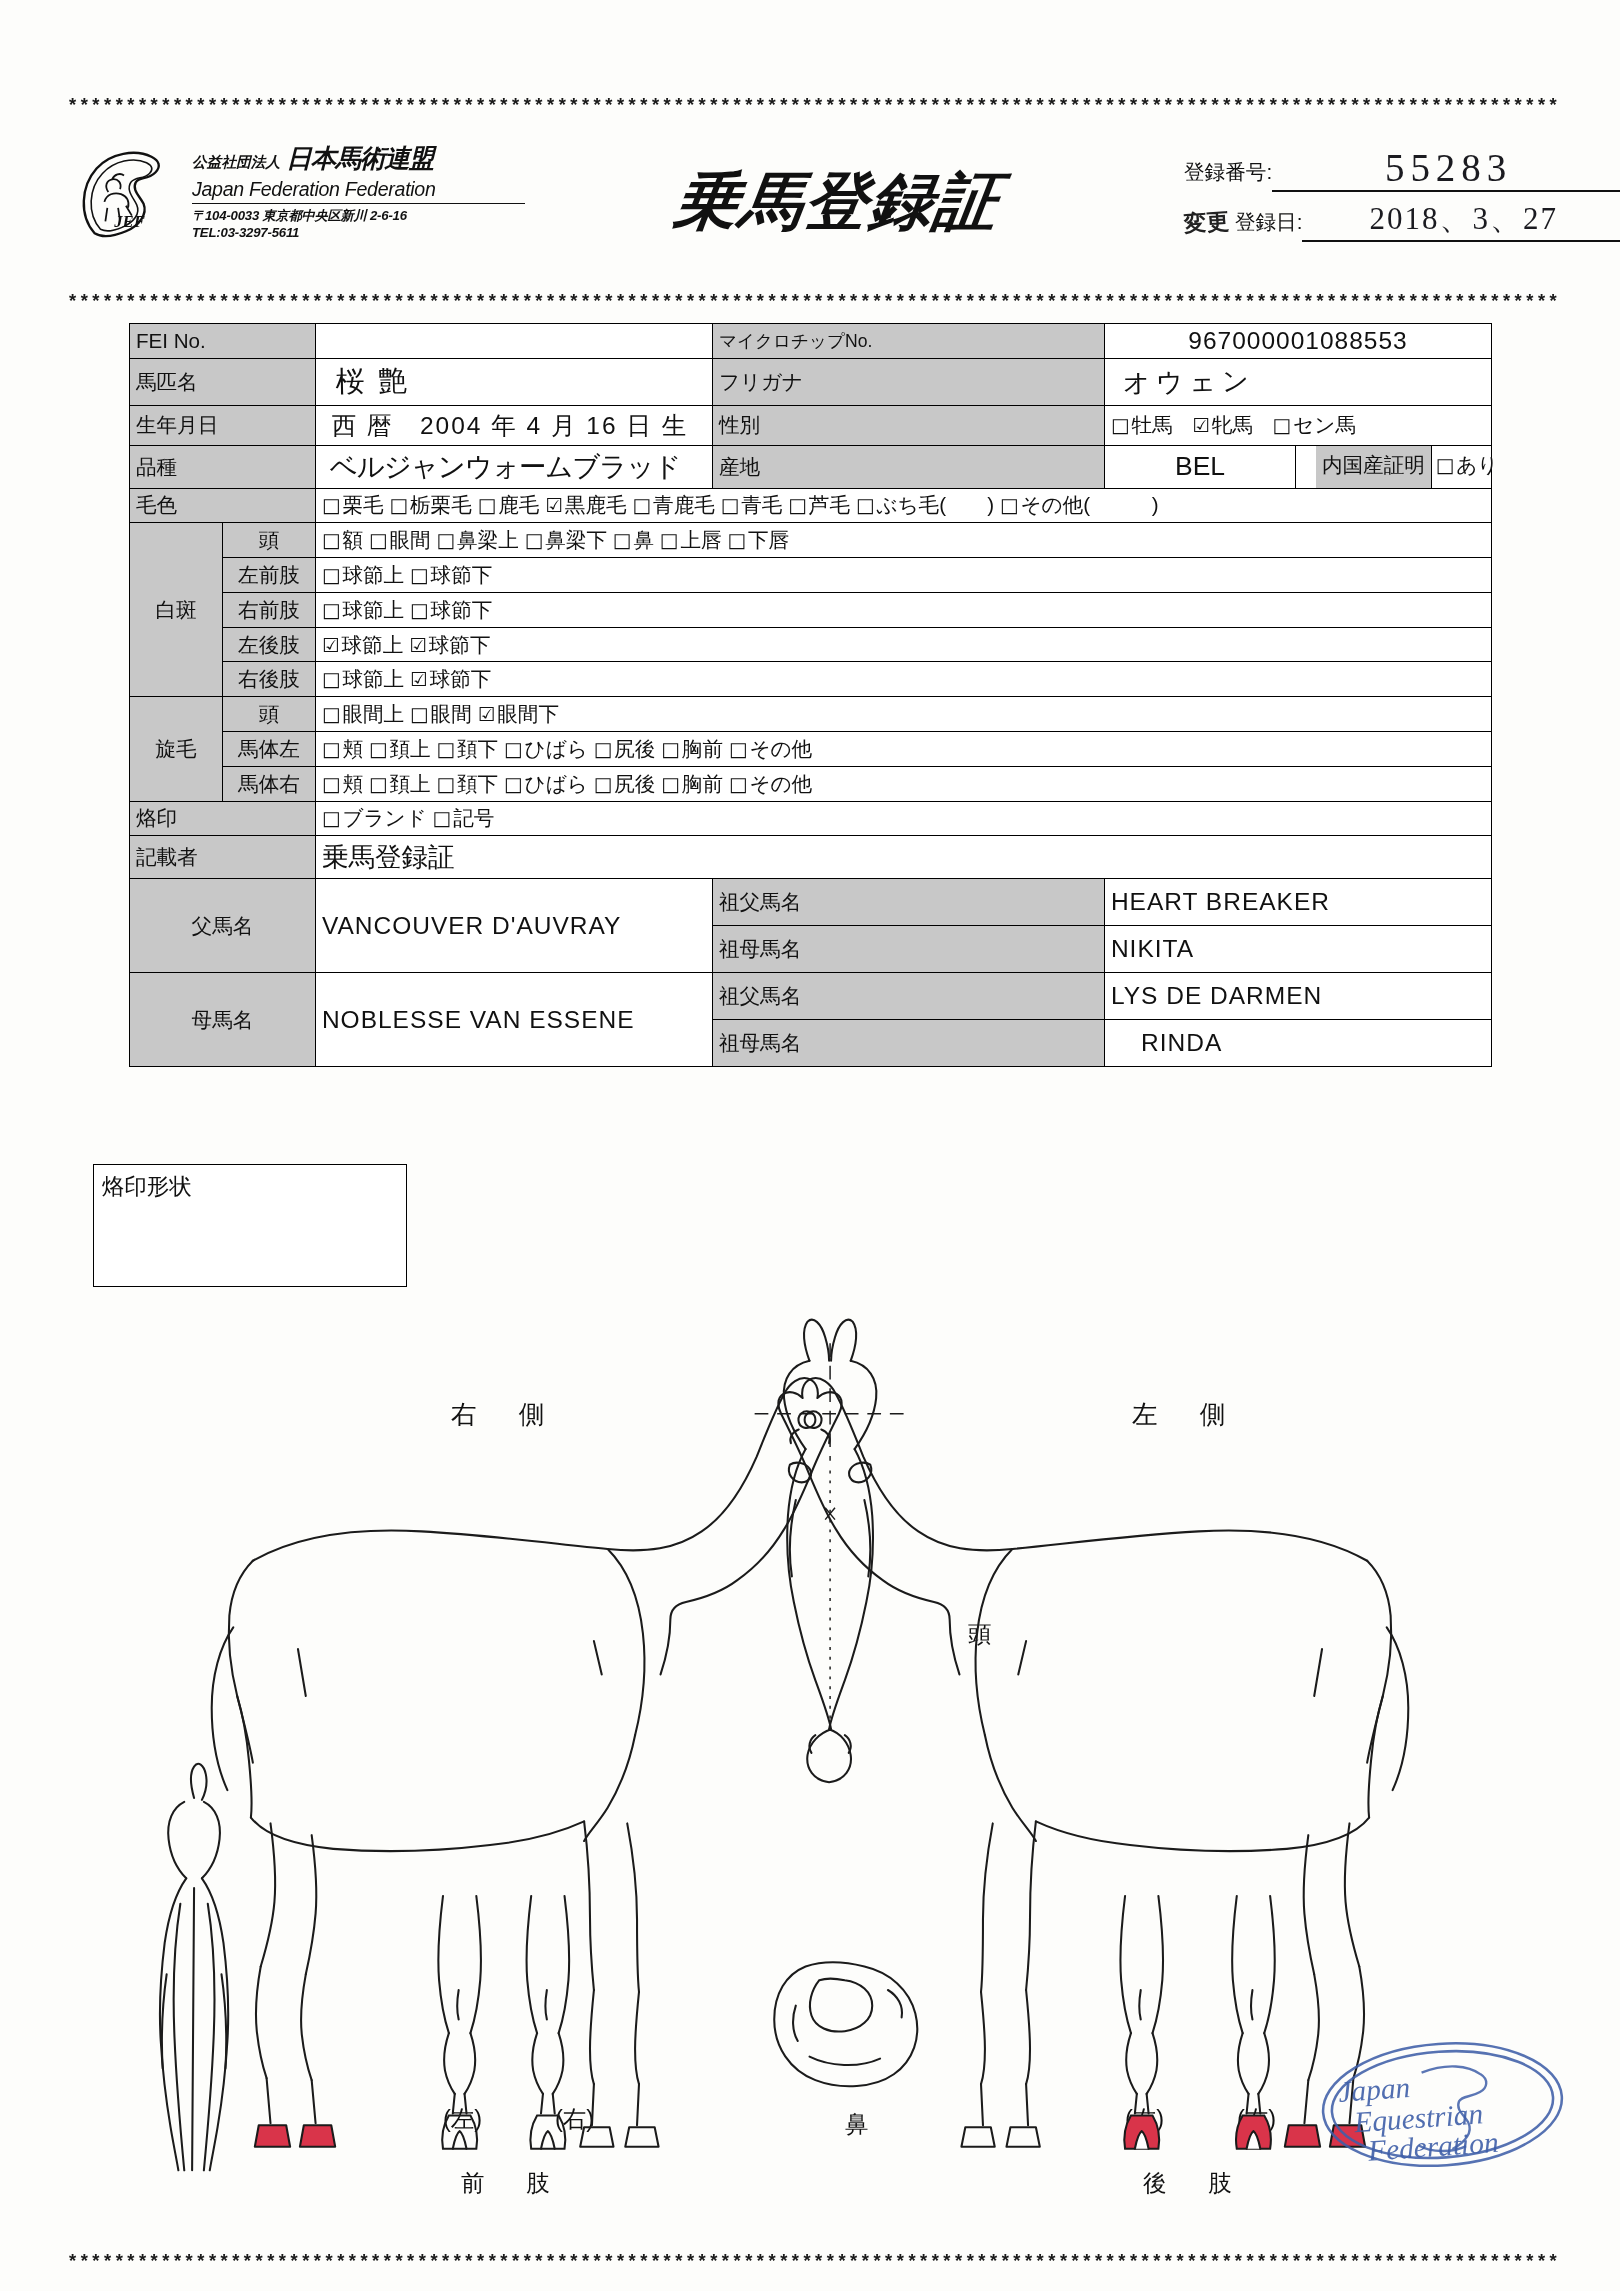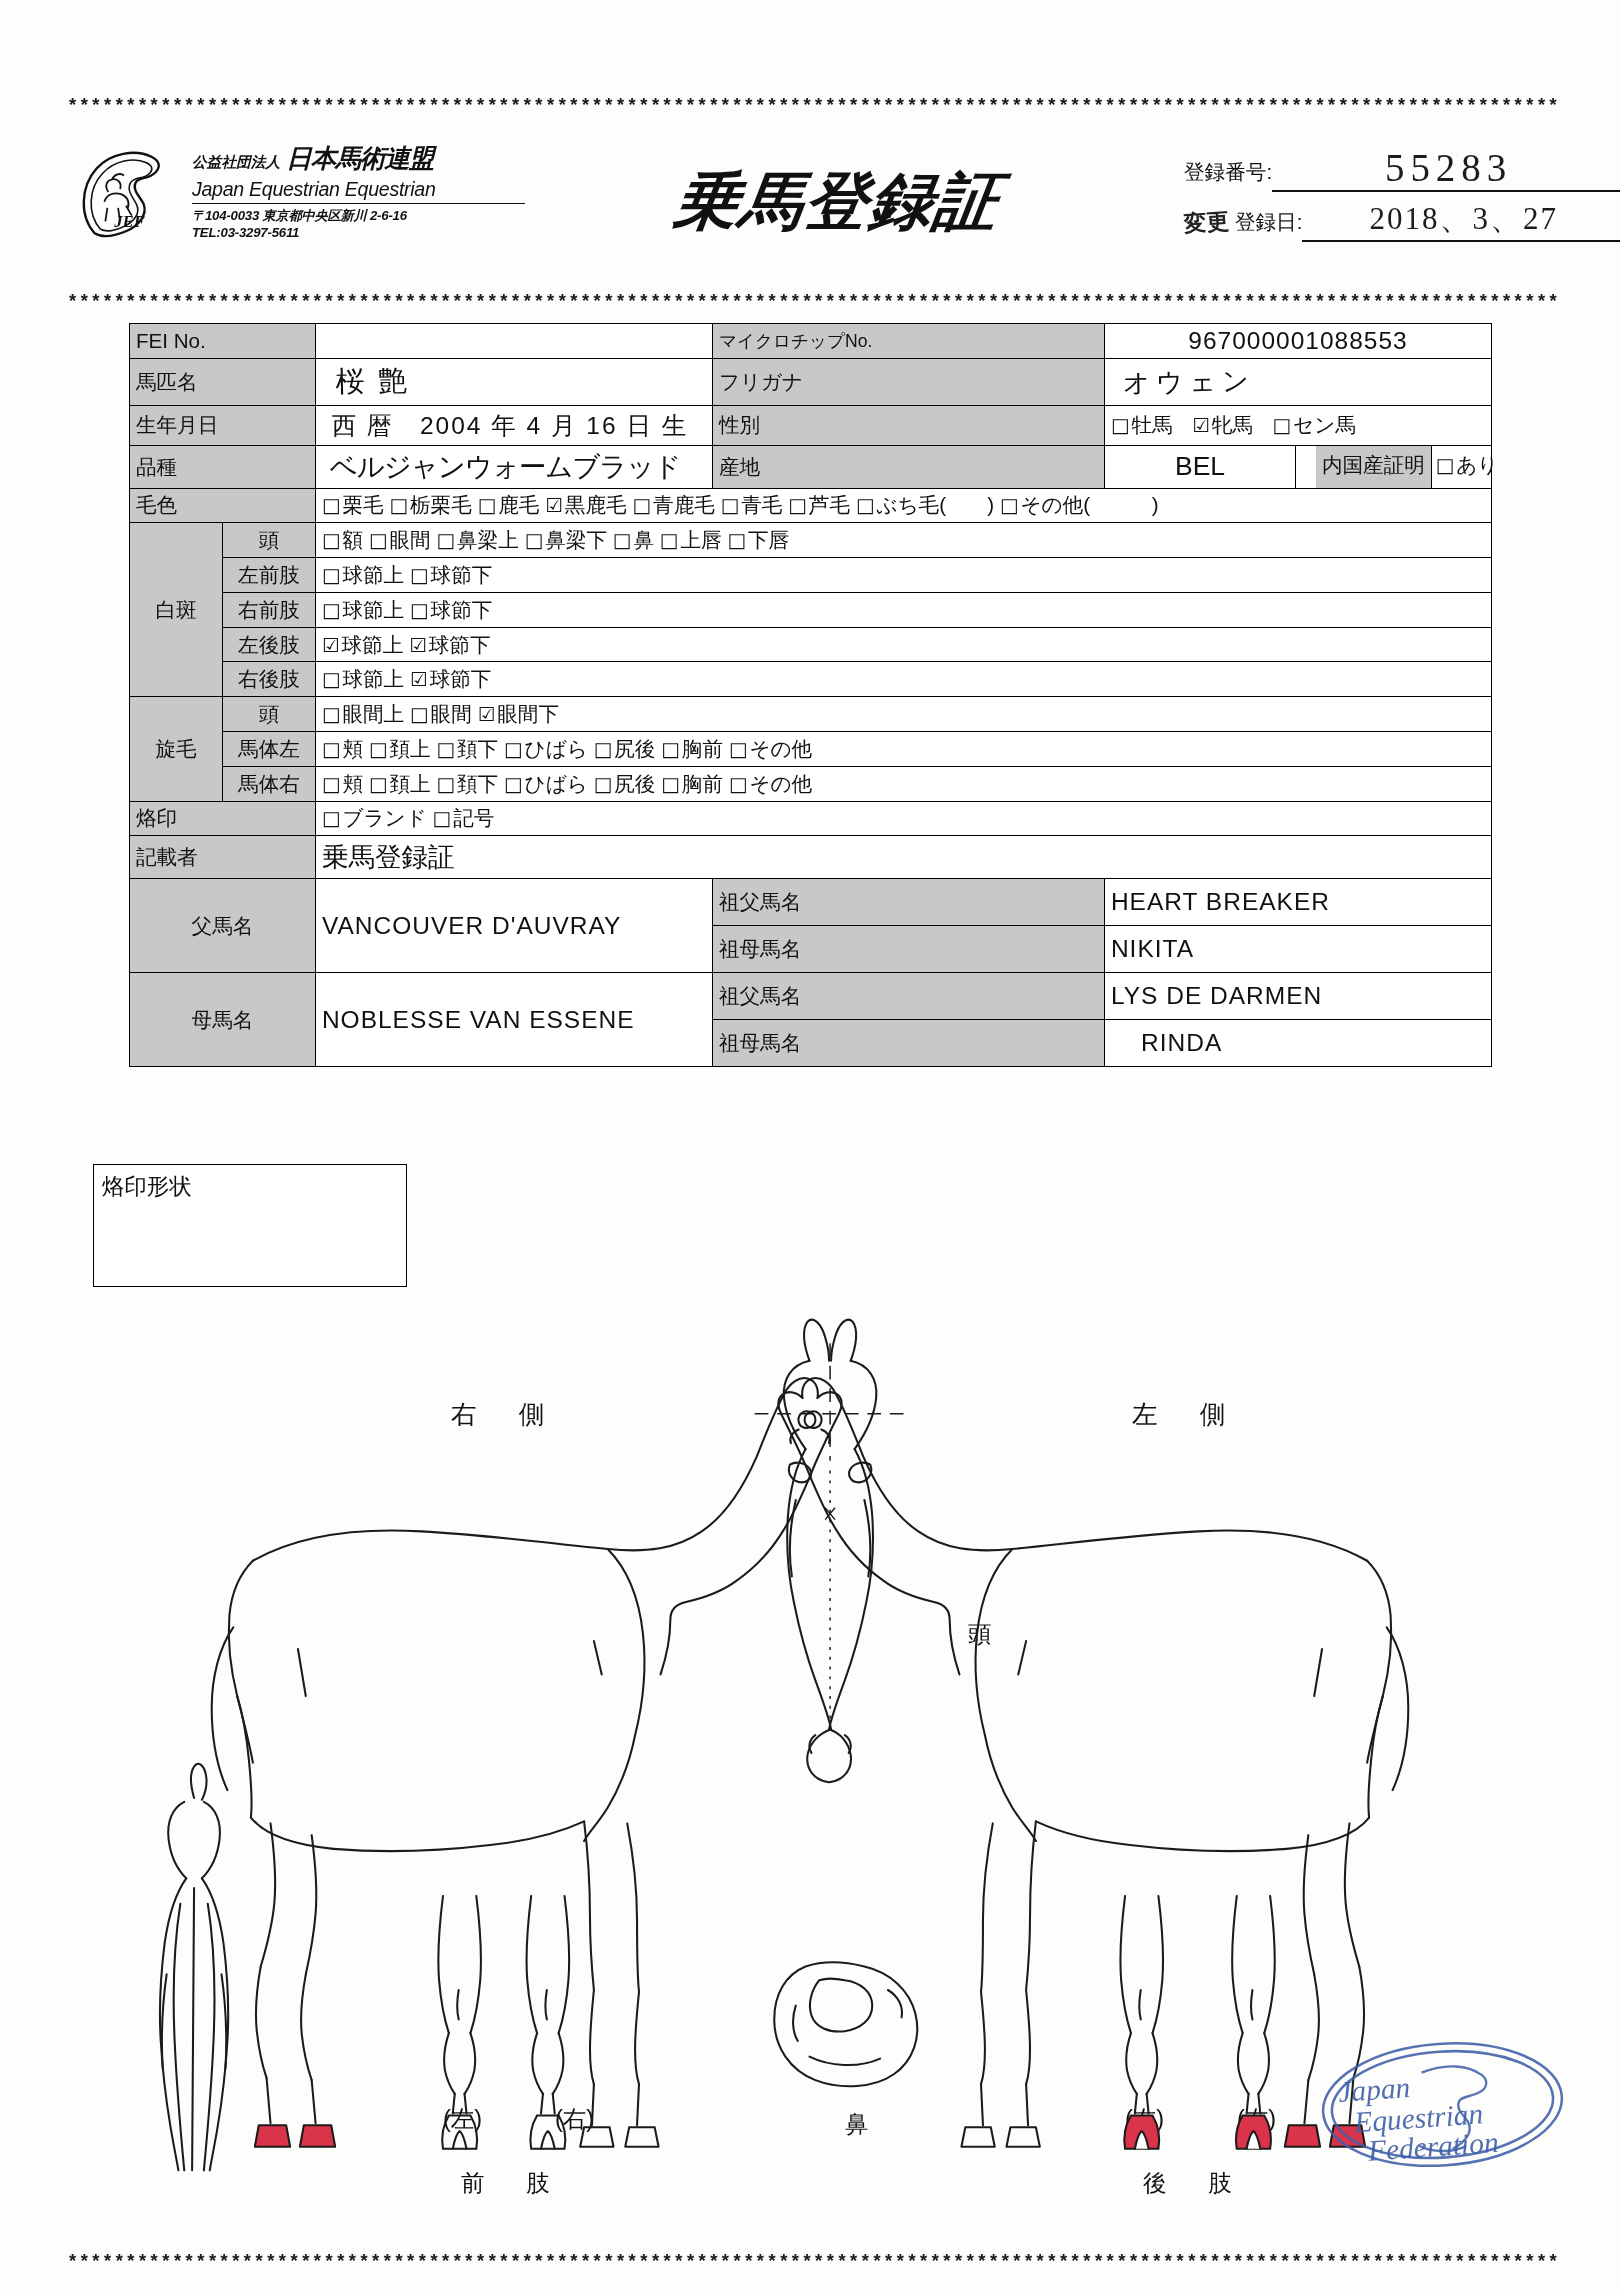--- a/index.html
+++ b/index.html
@@ -161,21 +161,21 @@
         </g>
         <text x="40" y="82" font-family="Liberation Serif, serif" font-size="17" font-weight="bold" font-style="italic" fill="#111">JEF</text>
       </svg>
     </div>
 
     <div class="org-block">
       <div class="org-jp">
         <span class="small">公益社団法人</span>
         <span>日本馬術連盟</span>
       </div>
-      <div class="org-en">Japan Equestrian Equestrian</div>
+      <div class="org-en">Japan Federation Federation</div>
       <div class="org-rule"></div>
       <div class="org-addr">〒104-0033 東京都中央区新川 2-6-16</div>
       <div class="org-tel">TEL:03-3297-5611</div>
     </div>
 
     <div class="doc-title">乗馬登録証</div>
 
     <div class="reg-block">
       <div class="reg-row">
         <div class="reg-label">登録番号:</div>

